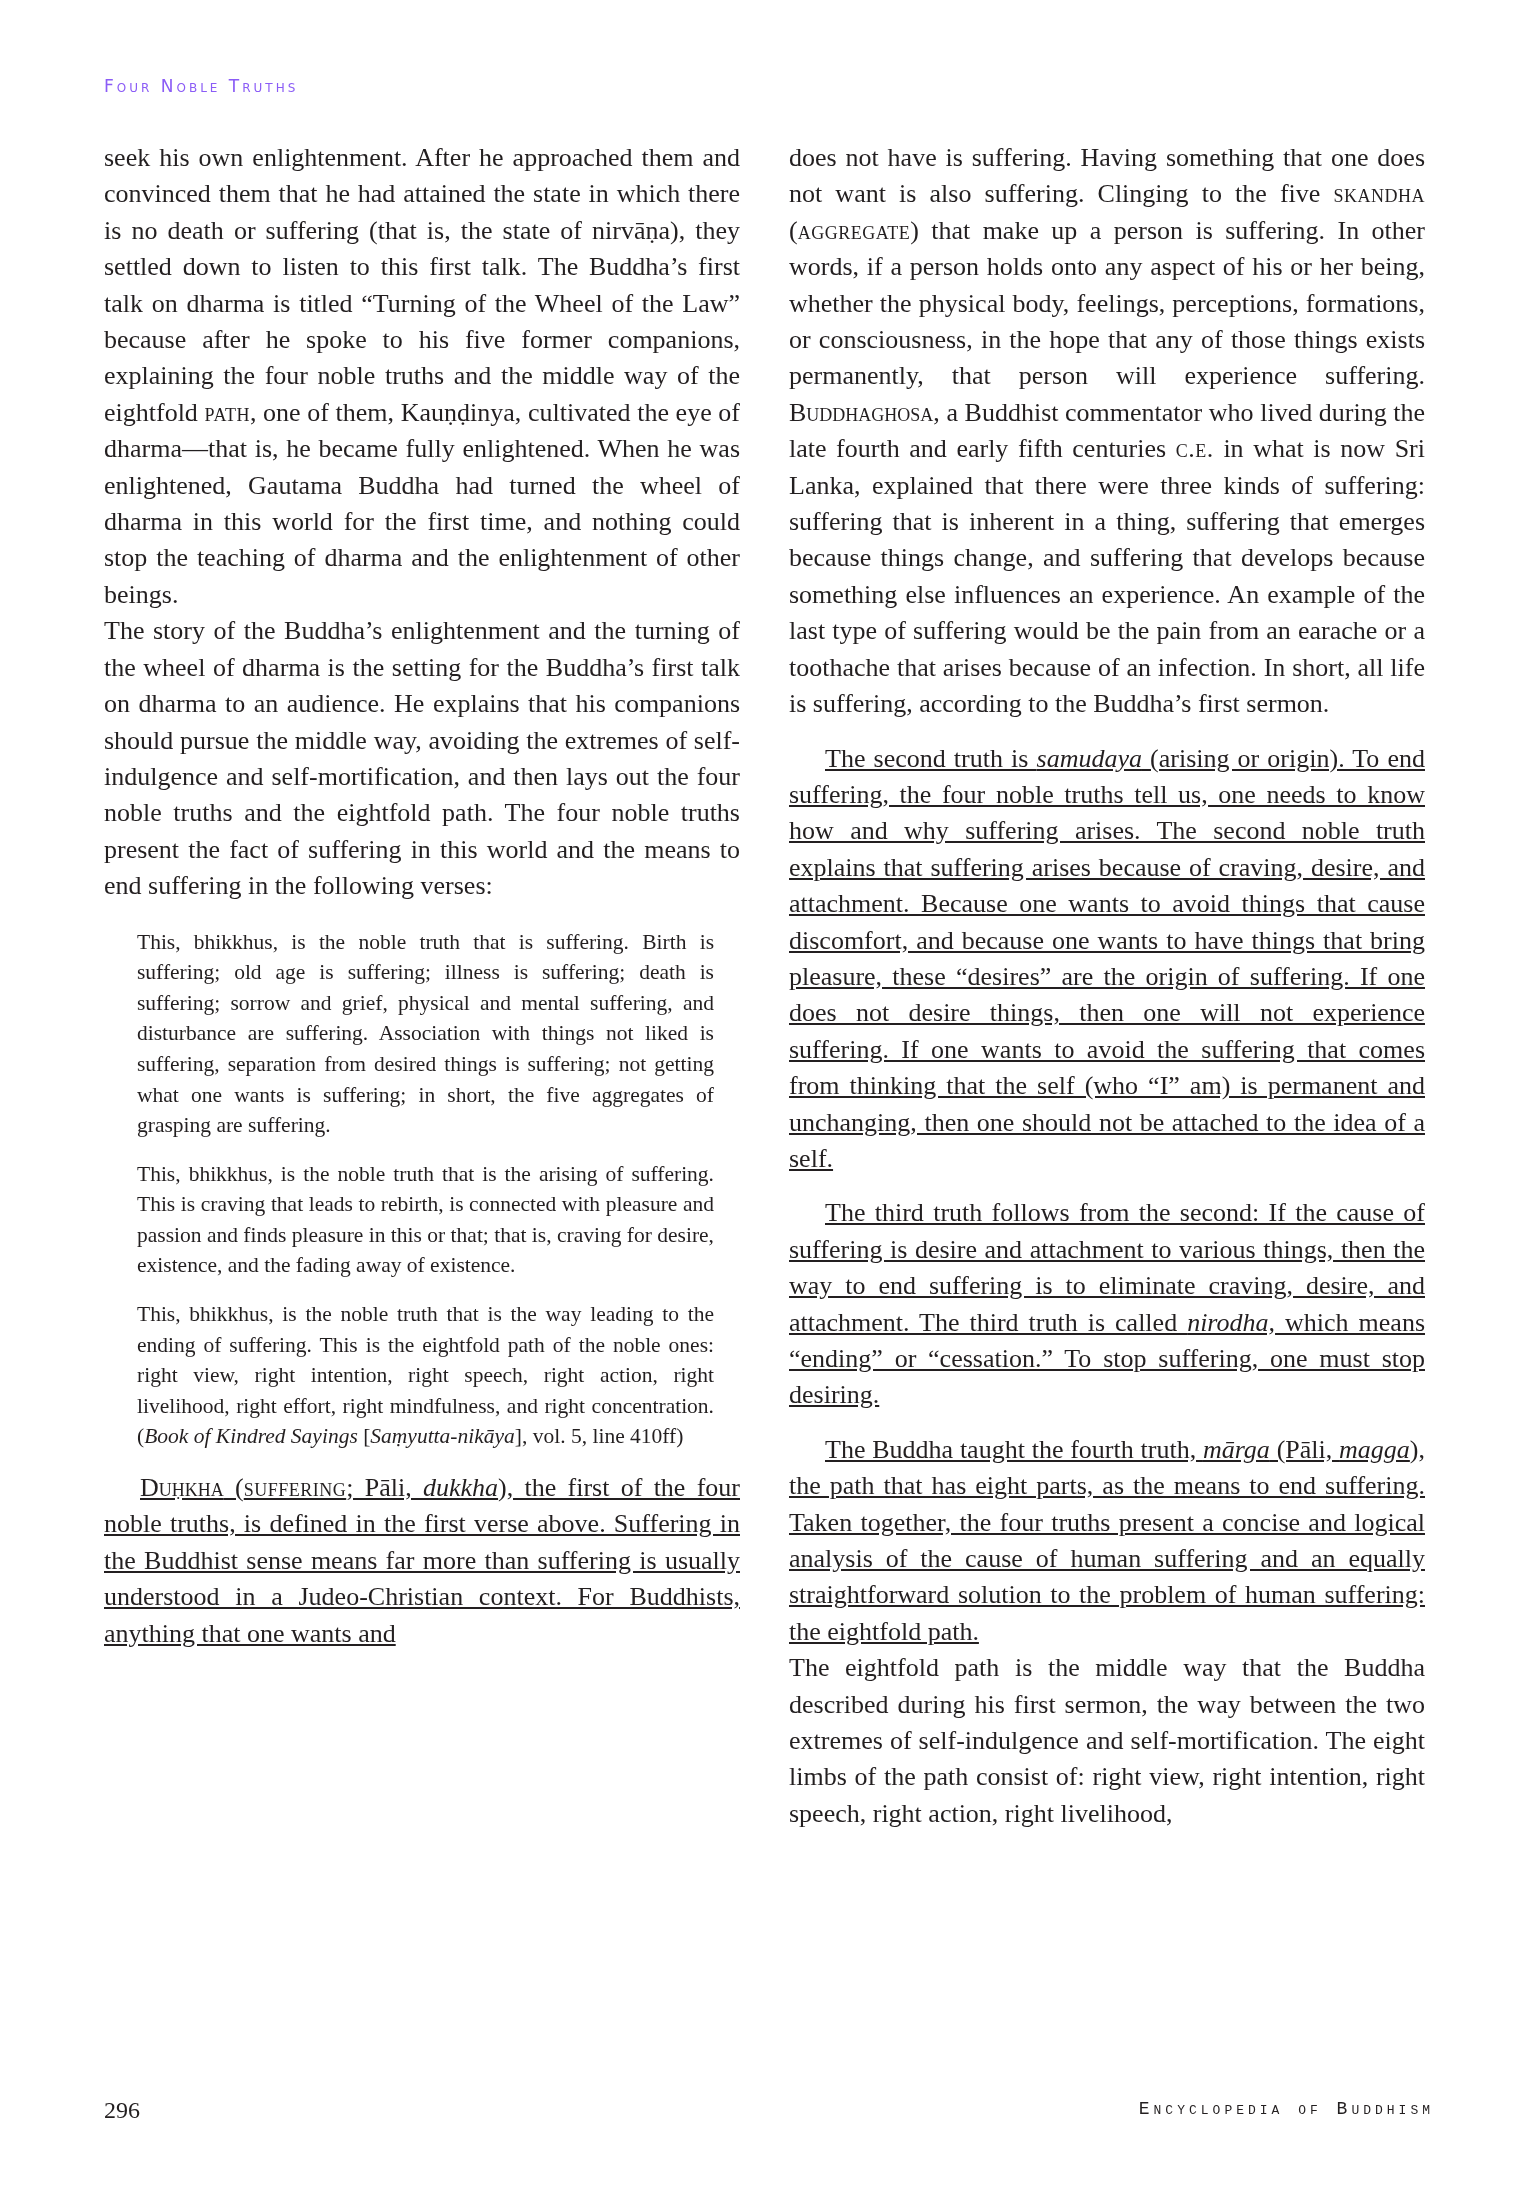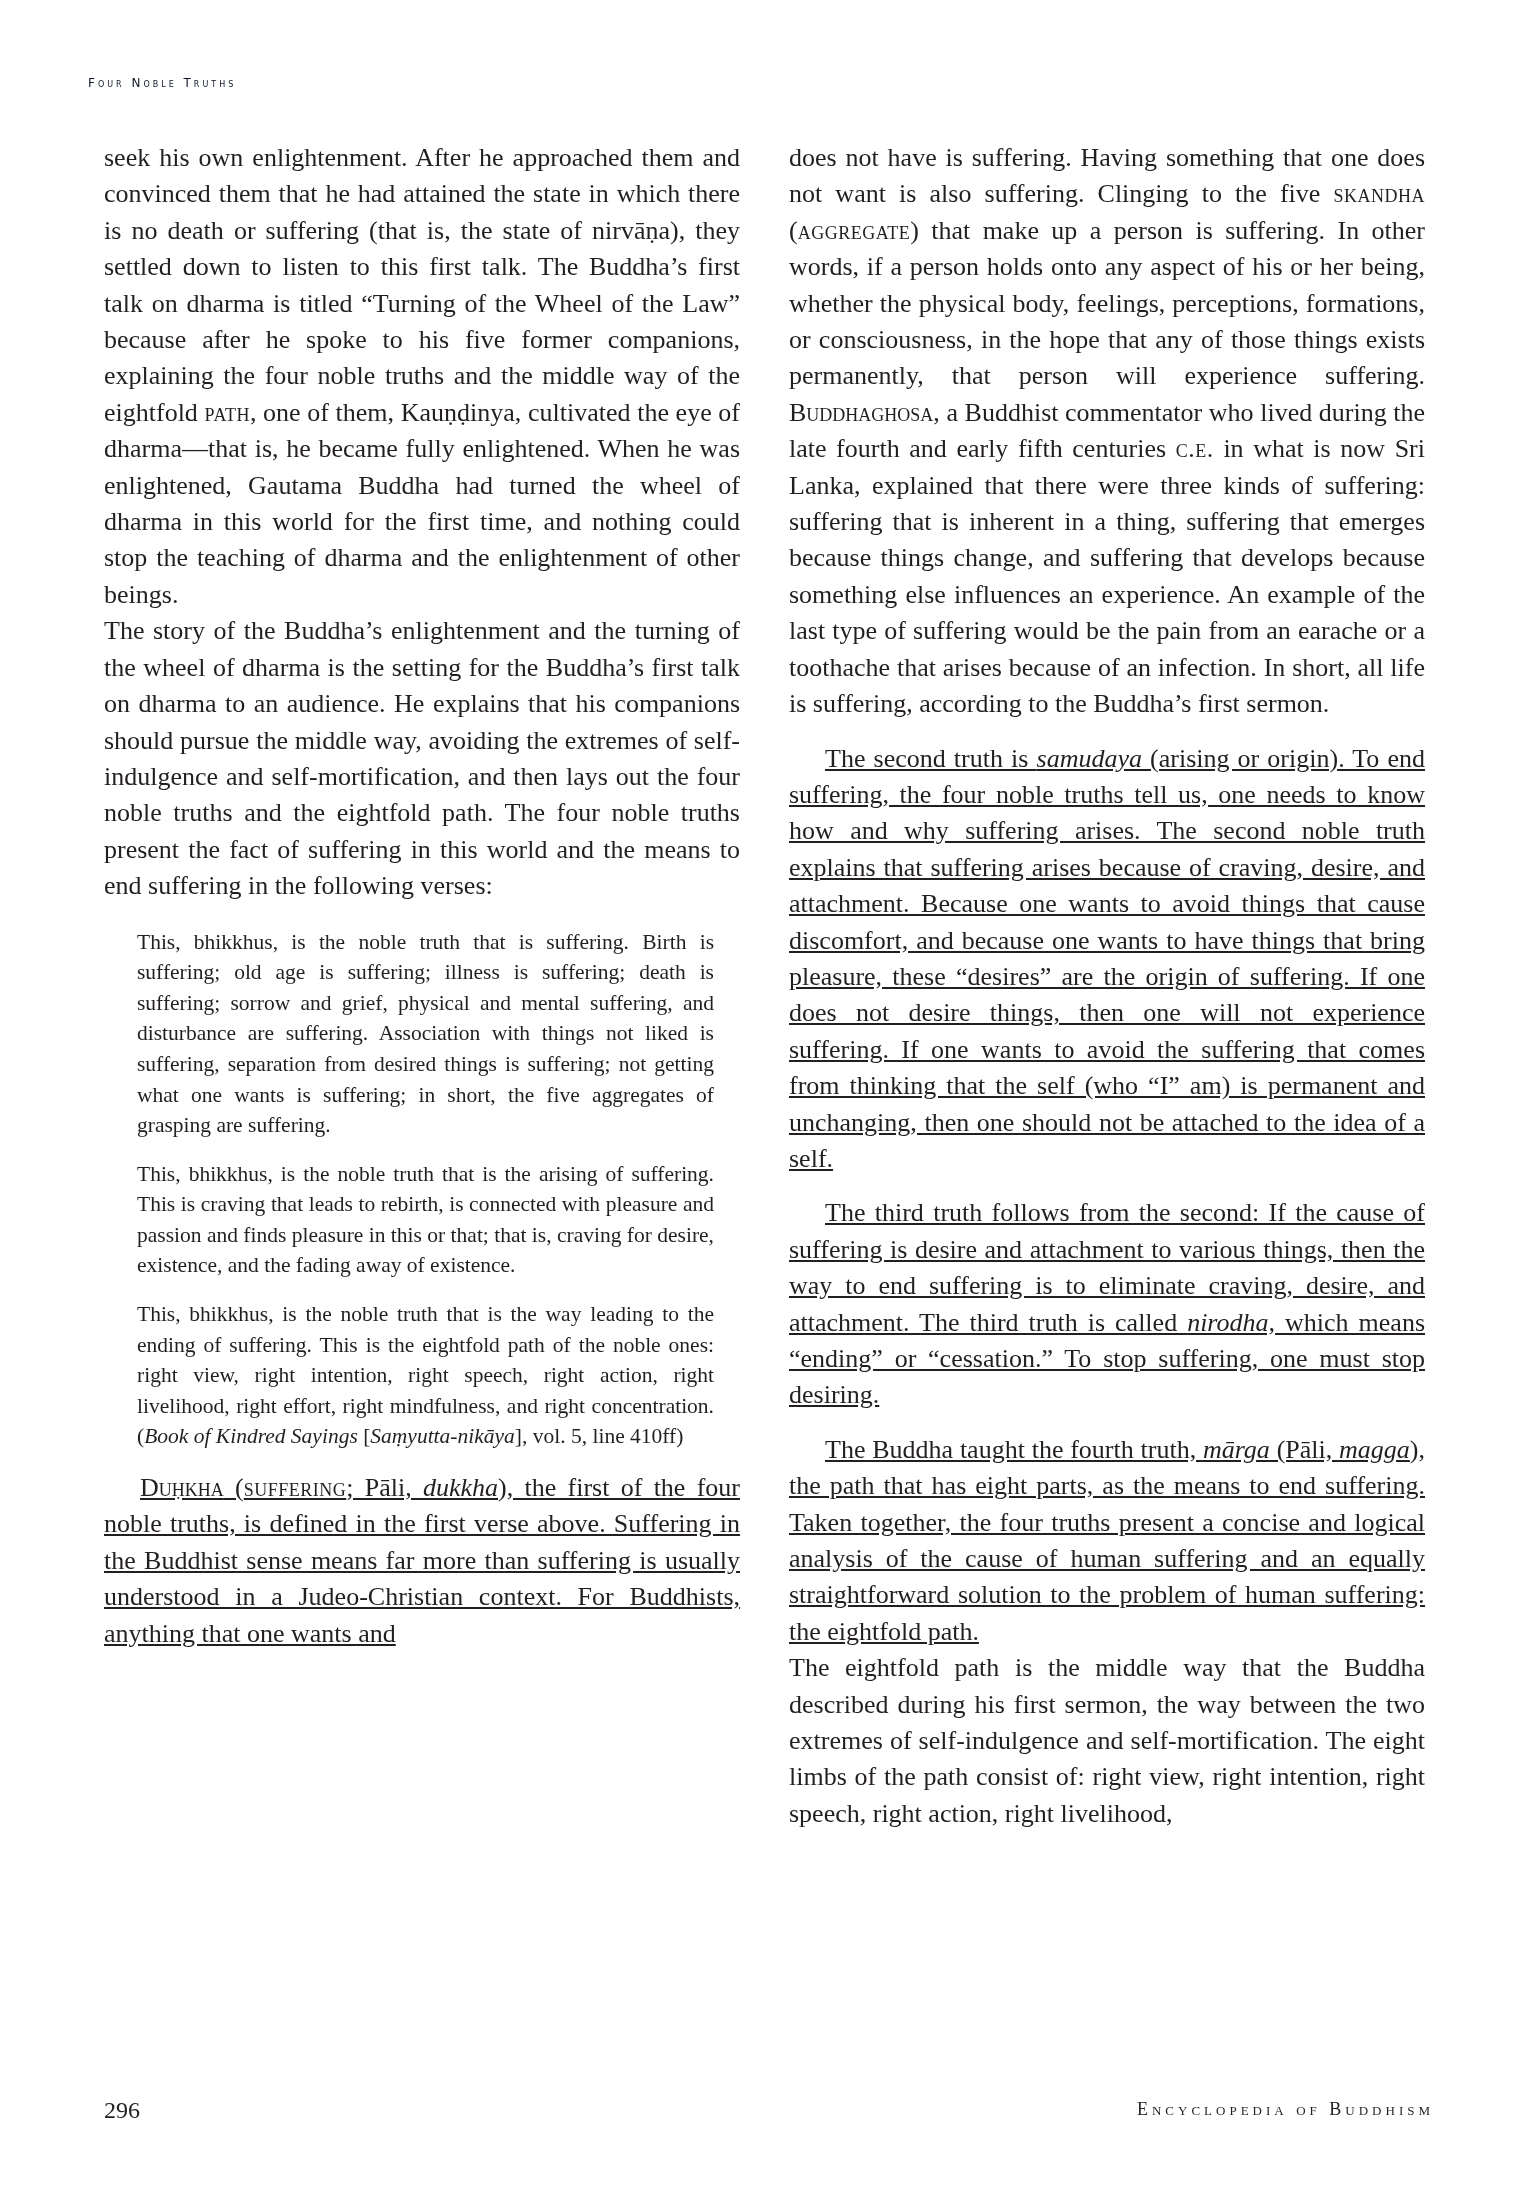--- a/index.html
+++ b/index.html
@@ -1,20 +1,20 @@
 <!DOCTYPE html>
 <html><head>
 <meta charset="utf-8">
 <style>
   html, body { margin: 0; padding: 0; background: #ffffff; }
   body { width: 1522px; height: 2200px; position: relative; overflow: hidden; color: #231f20; }
   .running-head {
-    position: absolute; left: 88px; top: 76px;
-    font-family: "DejaVu Sans", sans-serif; font-size: 12px; letter-spacing: 3px;
-    font-variant: small-caps; text-transform: none; color: #0f172a;
+    position: absolute; left: 104px; top: 76px;
+    font-family: "DejaVu Sans", sans-serif; font-size: 17px; letter-spacing: 3px;
+    font-variant: small-caps; text-transform: none; color: #8b5cf6;
   }
   .column {
     position: absolute; top: 140px; width: 636px;
     font-family: "Liberation Serif", serif; font-size: 26px; line-height: 36.4px;
     text-align: justify; hyphens: manual;
   }
   .col-left { left: 104px; }
   .col-right { left: 789px; }
   .column p { margin: 0; }
   .para-indent { text-indent: 36px; text-decoration: underline; }
@@ -31,21 +31,21 @@
   .extract p + p { margin-top: 18px; }
   .sc { font-variant: small-caps; text-transform: lowercase; letter-spacing: 0.5px; }
   .sc-upper { font-variant: small-caps; }
   em { font-style: italic; }
   .footer-folio {
     position: absolute; left: 104px; top: 2097px;
     font-family: "Liberation Serif", serif; font-size: 24px; text-align: center;
   }
   .footer-title {
     position: absolute; right: 88px; top: 2099px;
-    font-family: Liberation Serif, serif; font-size: 18px; letter-spacing: 4px;
+    font-family: Liberation Mono, monospace; font-size: 18px; letter-spacing: 4px;
     font-variant: small-caps;
   }
 </style>
 </head>
 <body>
 
 <div class="running-head">Four Noble Truths</div>
 
 <div class="column col-left">
   <p><span>seek his own enlightenment. After he approached them and convinced them that he had attained the state in which there is no death or suffering (that is, the state of nirvāṇa), they settled down to listen to this first talk. The Buddha’s first talk on dharma is titled “Turning of the Wheel of the Law” because after he spoke to his five former companions, explaining the four noble truths and the middle way of the eightfold </span><span class="sc">path</span><span>, one of them, Kauṇḍinya, cultivated the eye of dharma—that is, he became fully enlightened. When he was en­lightened, Gautama Buddha had turned the wheel of dharma in this world for the first time, and nothing could stop the teaching of dharma and the enlighten­ment of other beings.</span></p>

